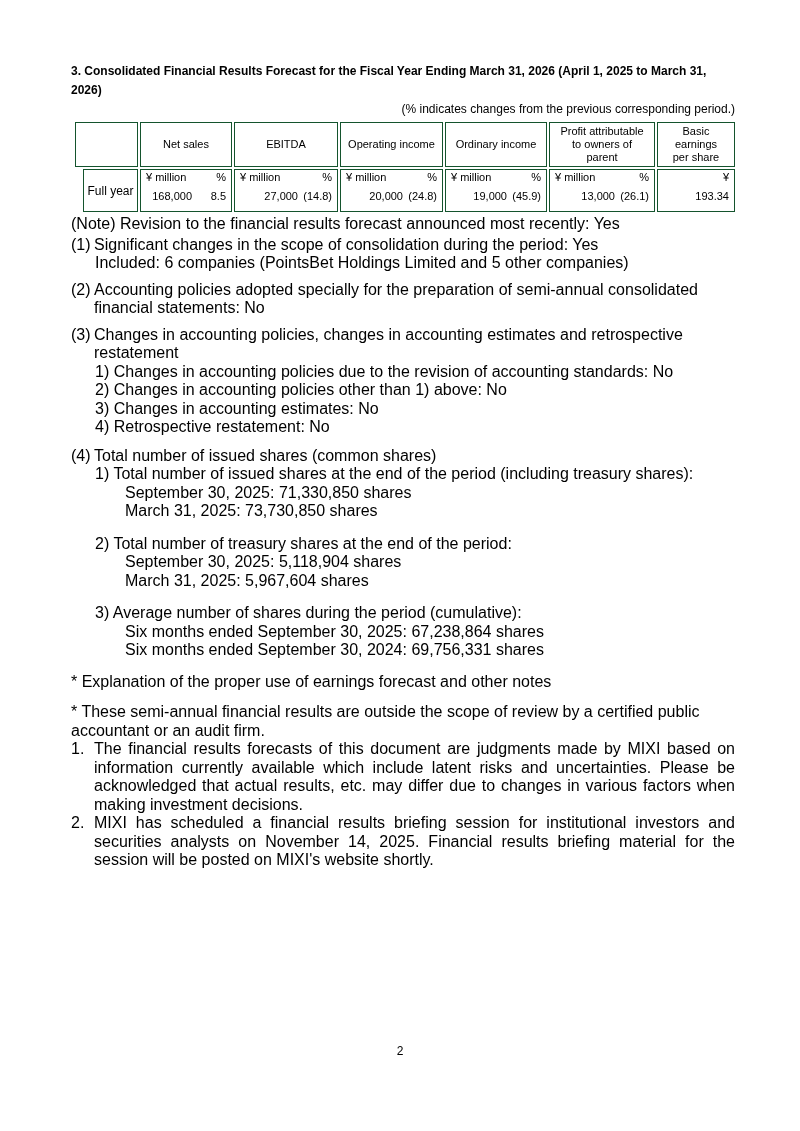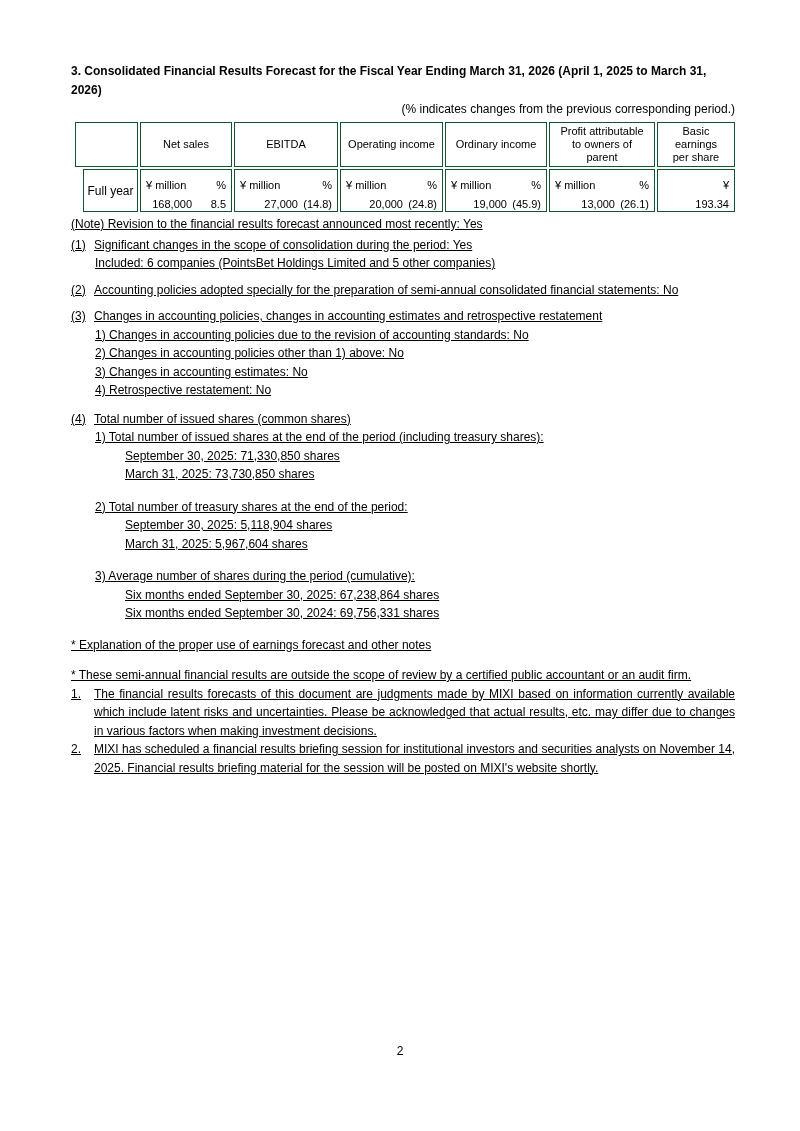--- a/index.html
+++ b/index.html
@@ -27,30 +27,30 @@
     font-size: 11px;
   }
   .cell { border: 1px solid #14532d; background: #fff; }
   .head {
     display: flex; align-items: center; justify-content: center;
     text-align: center; line-height: 13px; padding: 0 2px; font-size: 11px;
   }
   .head.profit { padding: 0 6px; }
   .head.eps { padding: 12px 13px; justify-content: center; }
   .head .hl { display: block; }
-  .data-cell { padding: 8px 5px 0; }
+  .data-cell { padding: 0 5px 0; }
   .unit-row { display: flex; justify-content: space-between; line-height: 15px; }
   .unit-row.right { justify-content: flex-end; }
   .val-row { display: flex; line-height: 20px; margin-top: 1px; }
   .val { flex: 1; text-align: right; }
   .chg { width: 34px; text-align: right; }
   .label-cell { display: flex; align-items: center; justify-content: center; font-size: 12px; margin-left: 8px; }
 
   
-  .line { font-size: 12px; line-height: 18.5px; text-decoration: underline; }
+  .line { font-size: 16px; line-height: 18.5px; }
   .b { font-weight: bold; }
   .note-line { margin-top: 3px; }
   .notes-heading { margin-top: 14px; }
   .hang { display: flex; }
   .hang .lab { width: 23px; flex-shrink: 0; }
   .hang .txt { flex: 1; }
   .ind1 { margin-left: 24px; }
   .ind2 { margin-left: 54px; }
   .just { text-align: justify; }
   .mt2 { margin-top: 2px; }

